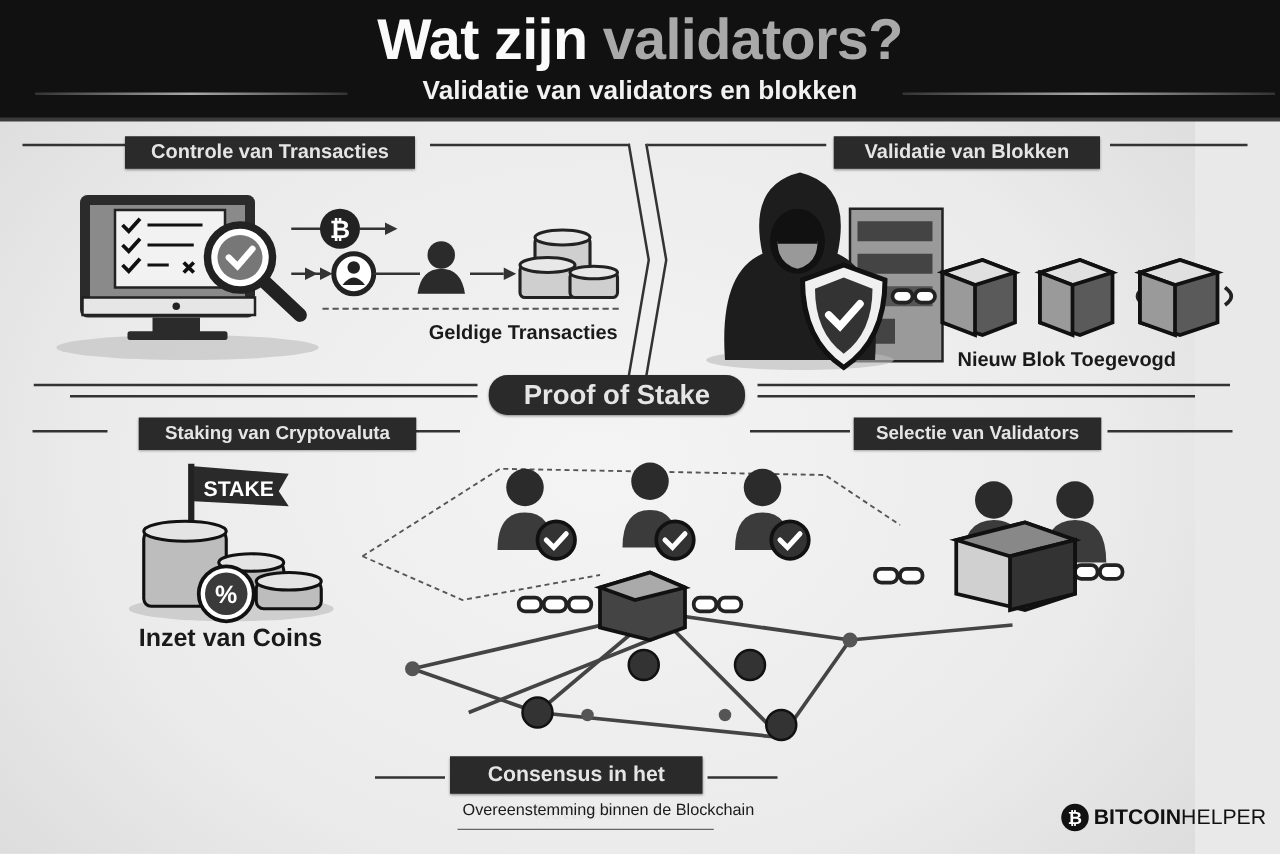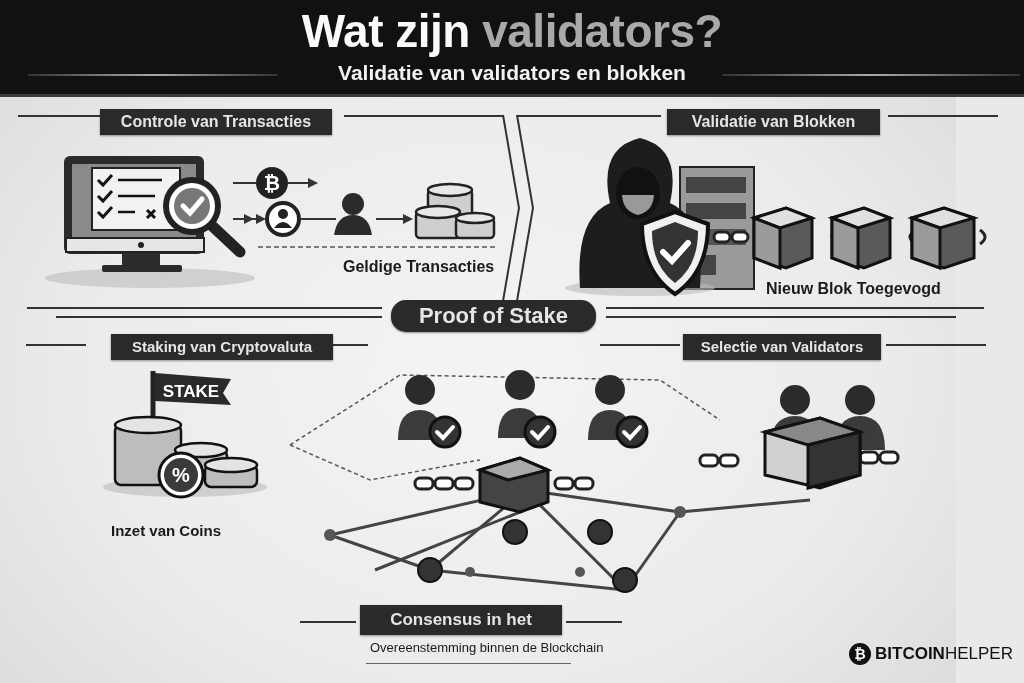--- a/index.html
+++ b/index.html
@@ -169,21 +169,21 @@
       <ellipse cx="53" cy="60" rx="33" ry="8" fill="#e4e4e4"></ellipse>
       <rect x="80" y="85" width="52" height="28" rx="6" fill="#bdbdbd"></rect>
       <ellipse cx="106" cy="85" rx="26" ry="7" fill="#e4e4e4"></ellipse>
       <rect x="110" y="100" width="52" height="22" rx="6" fill="#bdbdbd"></rect>
       <ellipse cx="136" cy="100" rx="26" ry="7" fill="#e4e4e4"></ellipse>
     </g>
     <circle cx="86" cy="110" r="22" fill="#fff" stroke="#111" stroke-width="3"></circle>
     <circle cx="86" cy="110" r="17" fill="#3a3a3a"></circle>
     <text x="86" y="117" font-size="20" font-weight="bold" fill="#fff" text-anchor="middle">%</text>
   </svg>
-  <div class="caption" style="left:111px;top:522px;font-size:15px;">Inzet van Coins</div>
+  <div class="caption" style="left:111px;top:500px;font-size:20px;">Inzet van Coins</div>
 
   <div class="hline" style="left:600px;top:344px;width:80px;"></div>
   <div class="hline" style="left:886px;top:344px;width:100px;"></div>
   <div class="label-box" style="left:683px;top:334px;width:198px;height:26px;line-height:26px;font-size:15px;">Selectie van Validators</div>
 
   <svg class="pos" style="left:280px;top:360px;" width="700" height="240">
     <g fill="none" stroke="#555" stroke-width="1.5" stroke-dasharray="4,3">
       <polyline points="10,85 120,15 380,20 440,60"></polyline>
       <polyline points="10,85 90,120 200,100"></polyline>
     </g>

